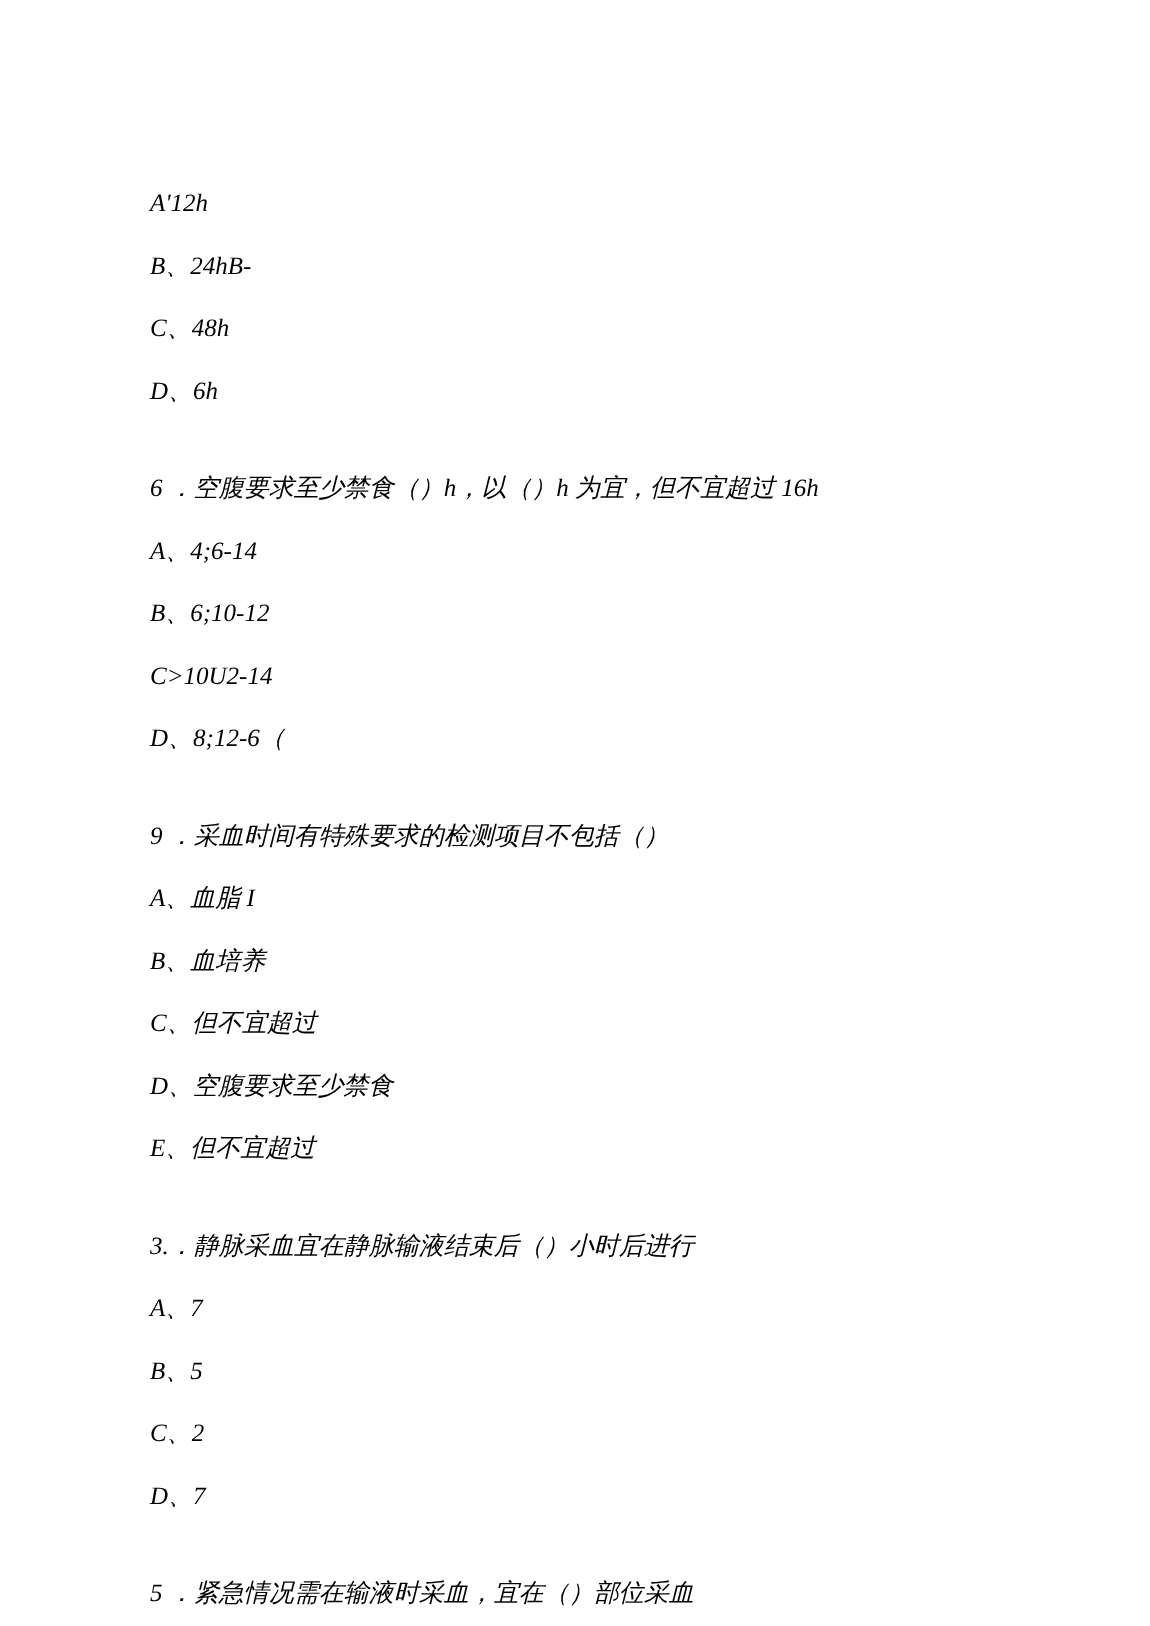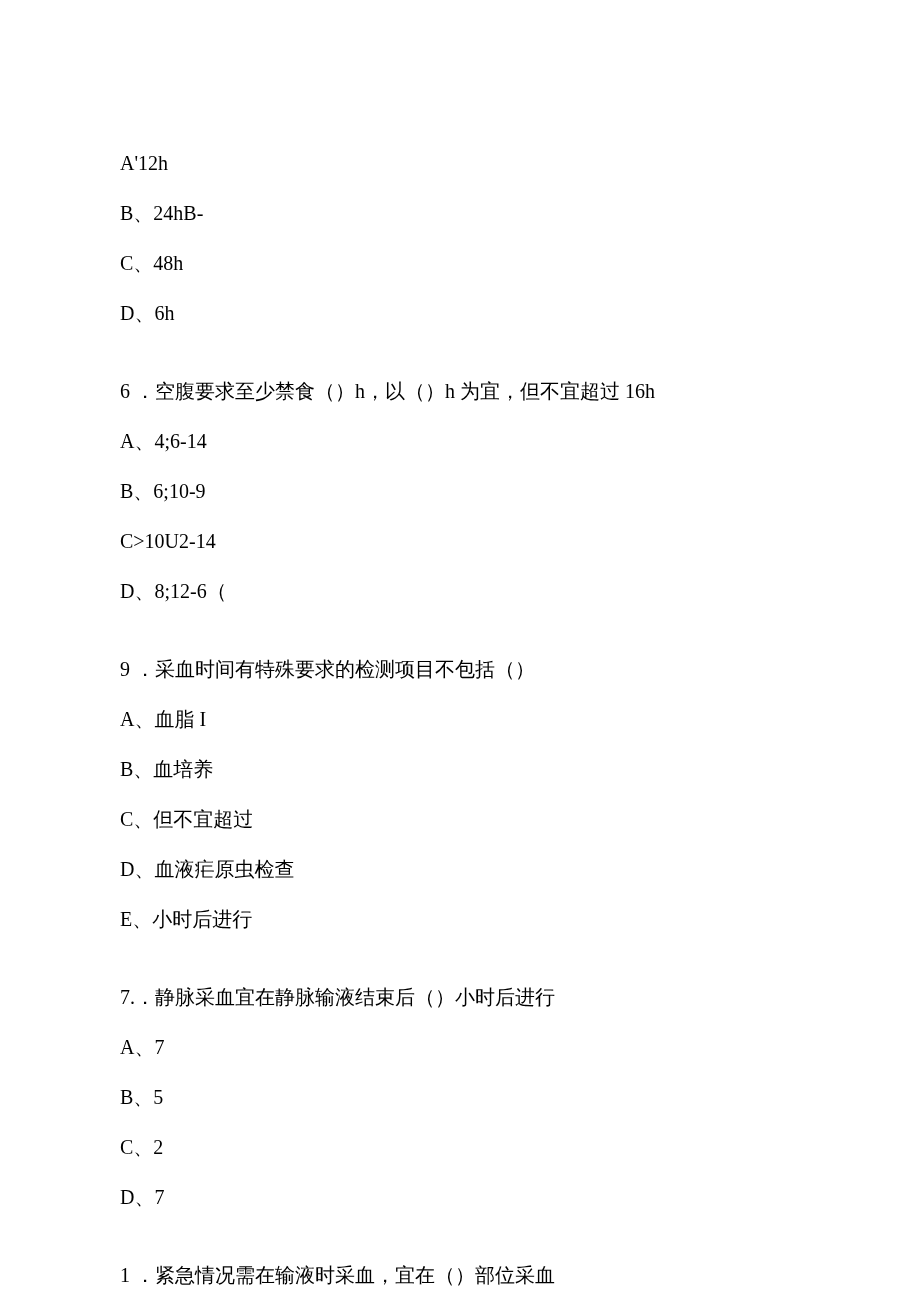--- a/index.html
+++ b/index.html
@@ -1,18 +1,19 @@
 <!DOCTYPE html>
 <html><head>
   <meta charset="utf-8">
   <style>
     * {
       margin: 0;
       padding: 0;
       box-sizing: border-box;
+      font-style: italic;
     }
     body {
       width: 920px;
       height: 1301px;
       background: #ffffff;
       font-family: "SimSun", "宋体", serif;
       font-size: 20px;
       color: #000000;
       padding: 148px 120px 0 120px;
       line-height: 1.5;
@@ -28,30 +29,30 @@
 </head>
 <body>
 
 <div class="line">A'12h</div>
 <div class="line">B、24hB-</div>
 <div class="line">C、48h</div>
 <div class="line">D、6h</div>
 
 <div class="question-start">6 ．空腹要求至少禁食（）h，以（）h 为宜，但不宜超过 16h</div>
 <div class="line">A、4;6-14</div>
-<div class="line">B、6;10-9</div>
+<div class="line">B、6;10-12</div>
 <div class="line">C&gt;10U2-14</div>
 <div class="line">D、8;12-6（</div>
 
 <div class="question-start">9 ．采血时间有特殊要求的检测项目不包括（）</div>
 <div class="line">A、血脂 I</div>
 <div class="line">B、血培养</div>
 <div class="line">C、但不宜超过</div>
-<div class="line">D、血液疟原虫检查</div>
-<div class="line">E、小时后进行</div>
+<div class="line">D、空腹要求至少禁食</div>
+<div class="line">E、但不宜超过</div>
 
-<div class="question-start">7.．静脉采血宜在静脉输液结束后（）小时后进行</div>
+<div class="question-start">3.．静脉采血宜在静脉输液结束后（）小时后进行</div>
 <div class="line">A、7</div>
 <div class="line">B、5</div>
 <div class="line">C、2</div>
 <div class="line">D、7</div>
 
-<div class="question-start">1 ．紧急情况需在输液时采血，宜在（）部位采血</div>
+<div class="question-start">5 ．紧急情况需在输液时采血，宜在（）部位采血</div>
 
 </body></html>

